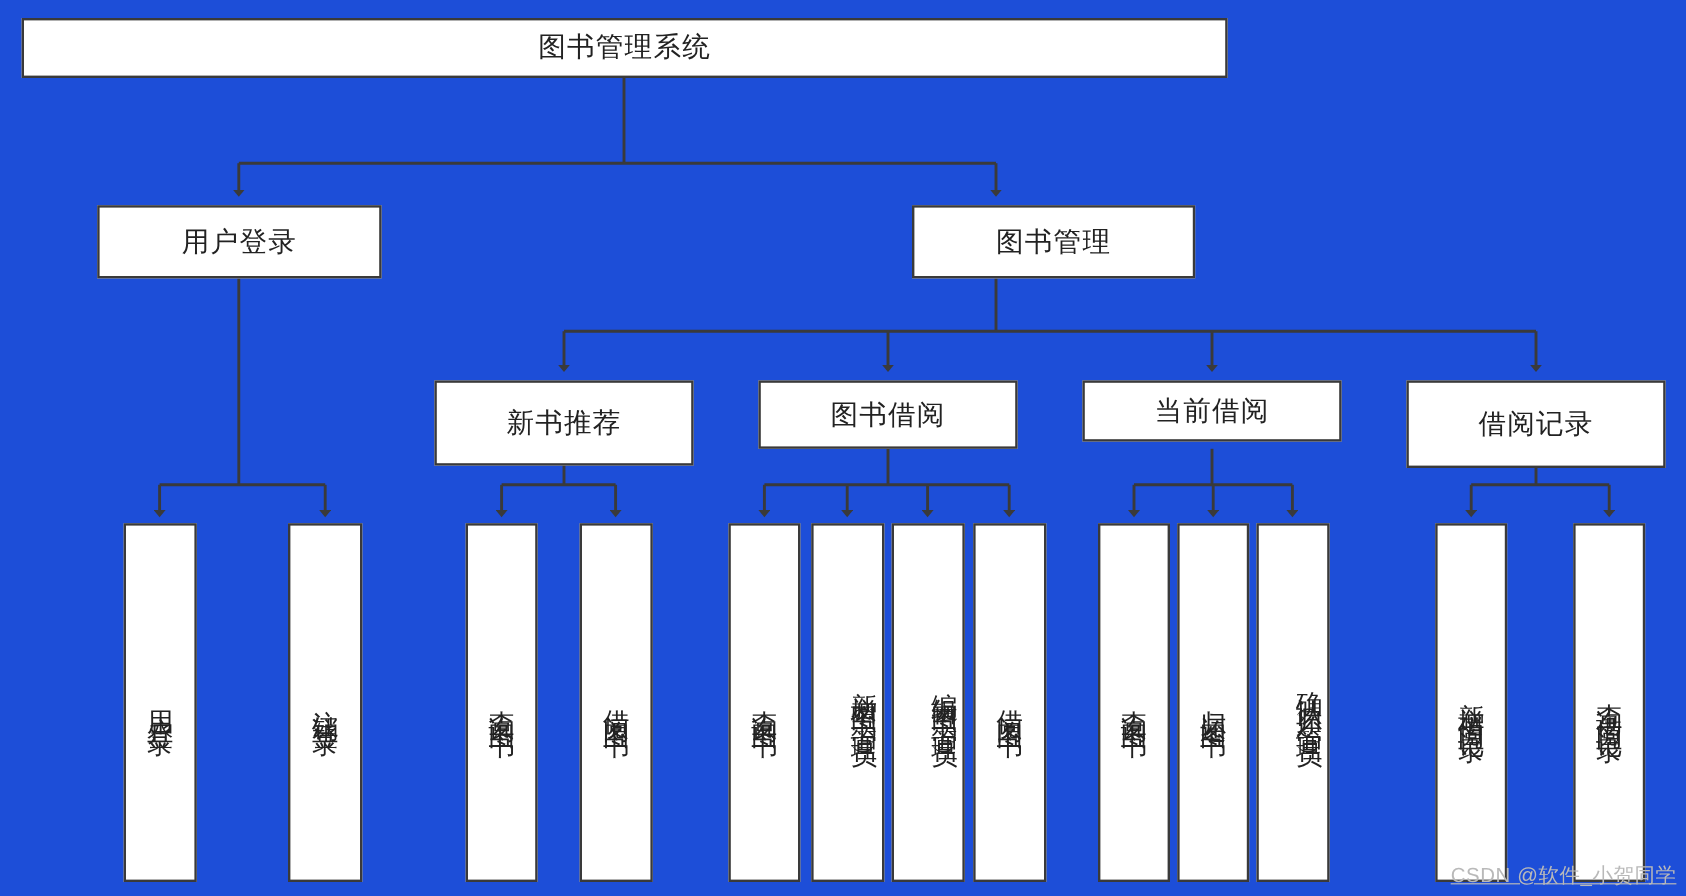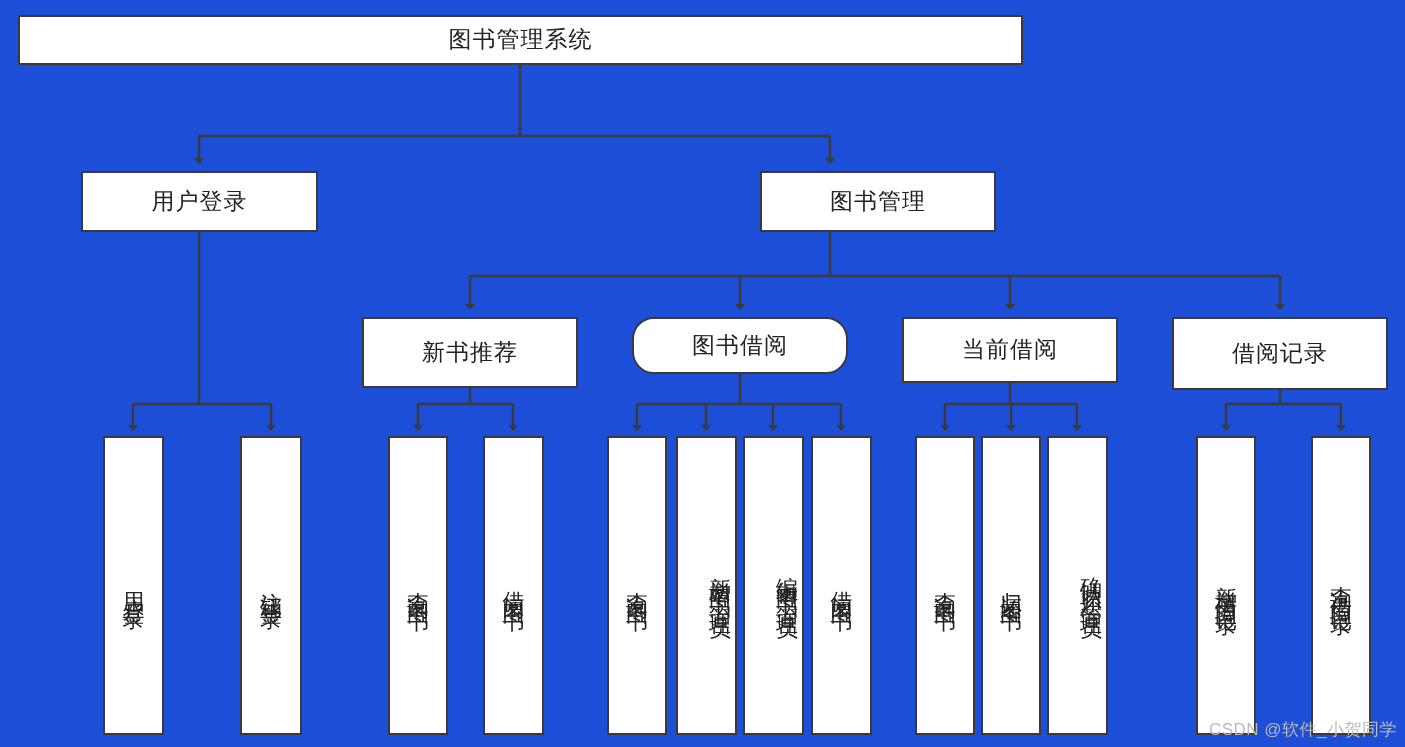--- a/index.html
+++ b/index.html
@@ -54,20 +54,21 @@
     pointer-events: none;
   }
   .watermark {
     position: absolute;
     right: 8px;
     bottom: 6px;
     font-size: 17px;
     color: #b9b9b9;
     letter-spacing: 0.5px;
     white-space: nowrap;
+    text-decoration: underline;
   }
 </style>
 </head>
 <body>
 
 <div id="canvas">
 
   <svg class="edges" viewBox="0 0 1405 747">
     <defs>
       <marker id="arrow" markerWidth="10" markerHeight="10" refX="3" refY="5" orient="auto" markerUnits="userSpaceOnUse">
@@ -126,24 +127,24 @@
       </div>
       <div class="node h" style="left: 81px; top: 171px; width: 237px; height: 61px;">
         <span>用户登录</span>
       </div>
       <div class="node h" style="left: 712px; top: 171px; width: 236px; height: 61px; margin-left: 48px;">
         <span>图书管理</span>
       </div>
       <div class="node h" style="left: 362px; top: 317px; width: 216px; height: 71px;">
         <span>新书推荐</span>
       </div>
-      <div class="node h" style="left: 632px; top: 317px; width: 216px; height: 57px; border-radius: 22px;">
+      <div class="node h" style="left: 632px; top: 317px; width: 216px; height: 57px;">
         <span>图书借阅</span>
       </div>
-      <div class="node h" style="left: 902px; top: 317px; width: 216px; height: 66px;">
+      <div class="node h" style="left: 902px; top: 317px; width: 216px; height: 51px;">
         <span>当前借阅</span>
       </div>
       <div class="node h" style="left: 1172px; top: 317px; width: 216px; height: 73px;">
         <span>借阅记录</span>
       </div>
       <div class="node v" style="left: 103px; top: 436px; width: 61px; height: 299px;">
         <span>用户登录</span>
       </div>
       <div class="node v" style="left: 240px; top: 436px; width: 62px; height: 299px;">
         <span>注销登录</span>

